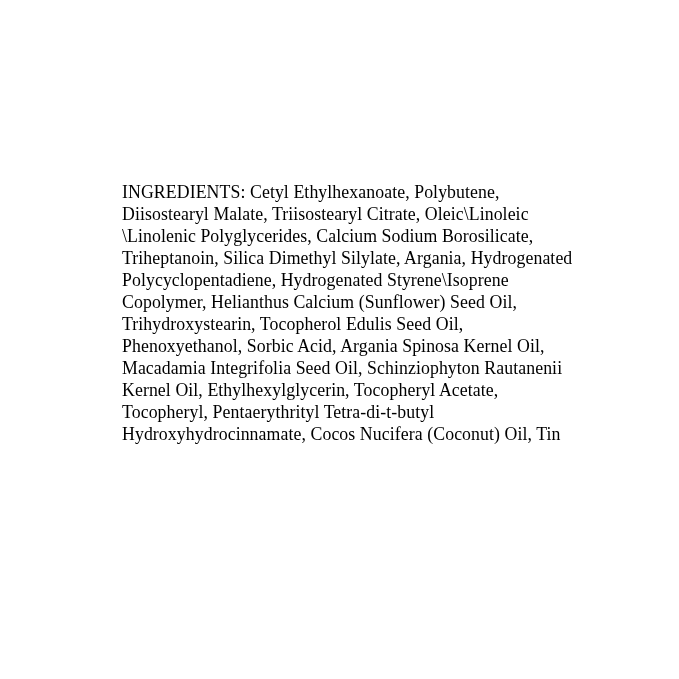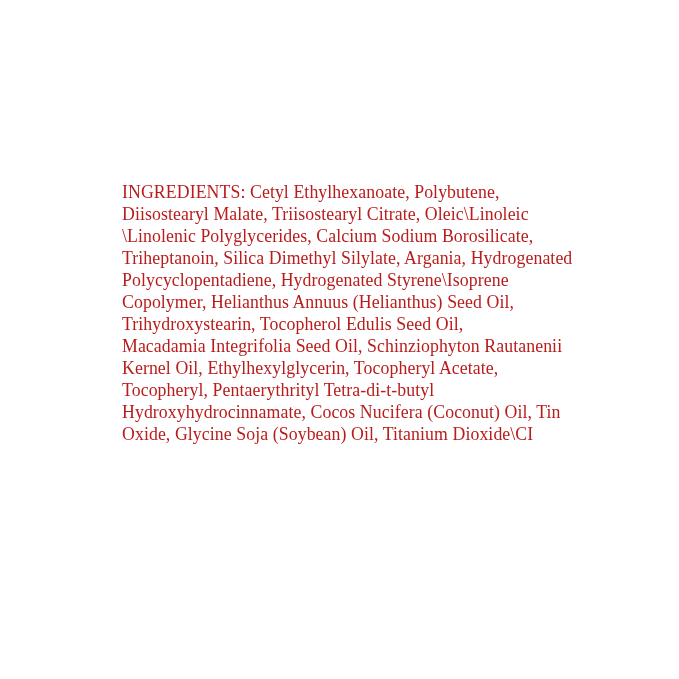--- a/index.html
+++ b/index.html
@@ -16,37 +16,37 @@
   }
   .ingredients-block {
     position: absolute;
     left: 122px;
     top: 181px;
     width: 460px;
     font-family: "Liberation Serif", "DejaVu Serif", serif;
     font-size: 17.8px;
     line-height: 22px;
     letter-spacing: 0.08px;
-    color: #b91c1c;
+    color: #000000;
   }
   .ingredients-line {
     white-space: nowrap;
   }
 </style>
 </head>
 <body>
 
 <div class="canvas">
   <div class="ingredients-block">
     <div class="ingredients-line">INGREDIENTS: Cetyl Ethylhexanoate, Polybutene,</div>
     <div class="ingredients-line">Diisostearyl Malate, Triisostearyl Citrate, Oleic\Linoleic</div>
     <div class="ingredients-line">\Linolenic Polyglycerides, Calcium Sodium Borosilicate,</div>
     <div class="ingredients-line">Triheptanoin, Silica Dimethyl Silylate, Argania, Hydrogenated</div>
     <div class="ingredients-line">Polycyclopentadiene, Hydrogenated Styrene\Isoprene</div>
-    <div class="ingredients-line">Copolymer, Helianthus Annuus (Helianthus) Seed Oil,</div>
+    <div class="ingredients-line">Copolymer, Helianthus Calcium (Sunflower) Seed Oil,</div>
     <div class="ingredients-line">Trihydroxystearin, Tocopherol Edulis Seed Oil,</div>
+    <div class="ingredients-line">Phenoxyethanol, Sorbic Acid, Argania Spinosa Kernel Oil,</div>
     <div class="ingredients-line">Macadamia Integrifolia Seed Oil, Schinziophyton Rautanenii</div>
     <div class="ingredients-line">Kernel Oil, Ethylhexylglycerin, Tocopheryl Acetate,</div>
     <div class="ingredients-line">Tocopheryl, Pentaerythrityl Tetra-di-t-butyl</div>
     <div class="ingredients-line">Hydroxyhydrocinnamate, Cocos Nucifera (Coconut) Oil, Tin</div>
-    <div class="ingredients-line">Oxide, Glycine Soja (Soybean) Oil, Titanium Dioxide\CI</div>
   </div>
 </div>
 
 </body></html>

